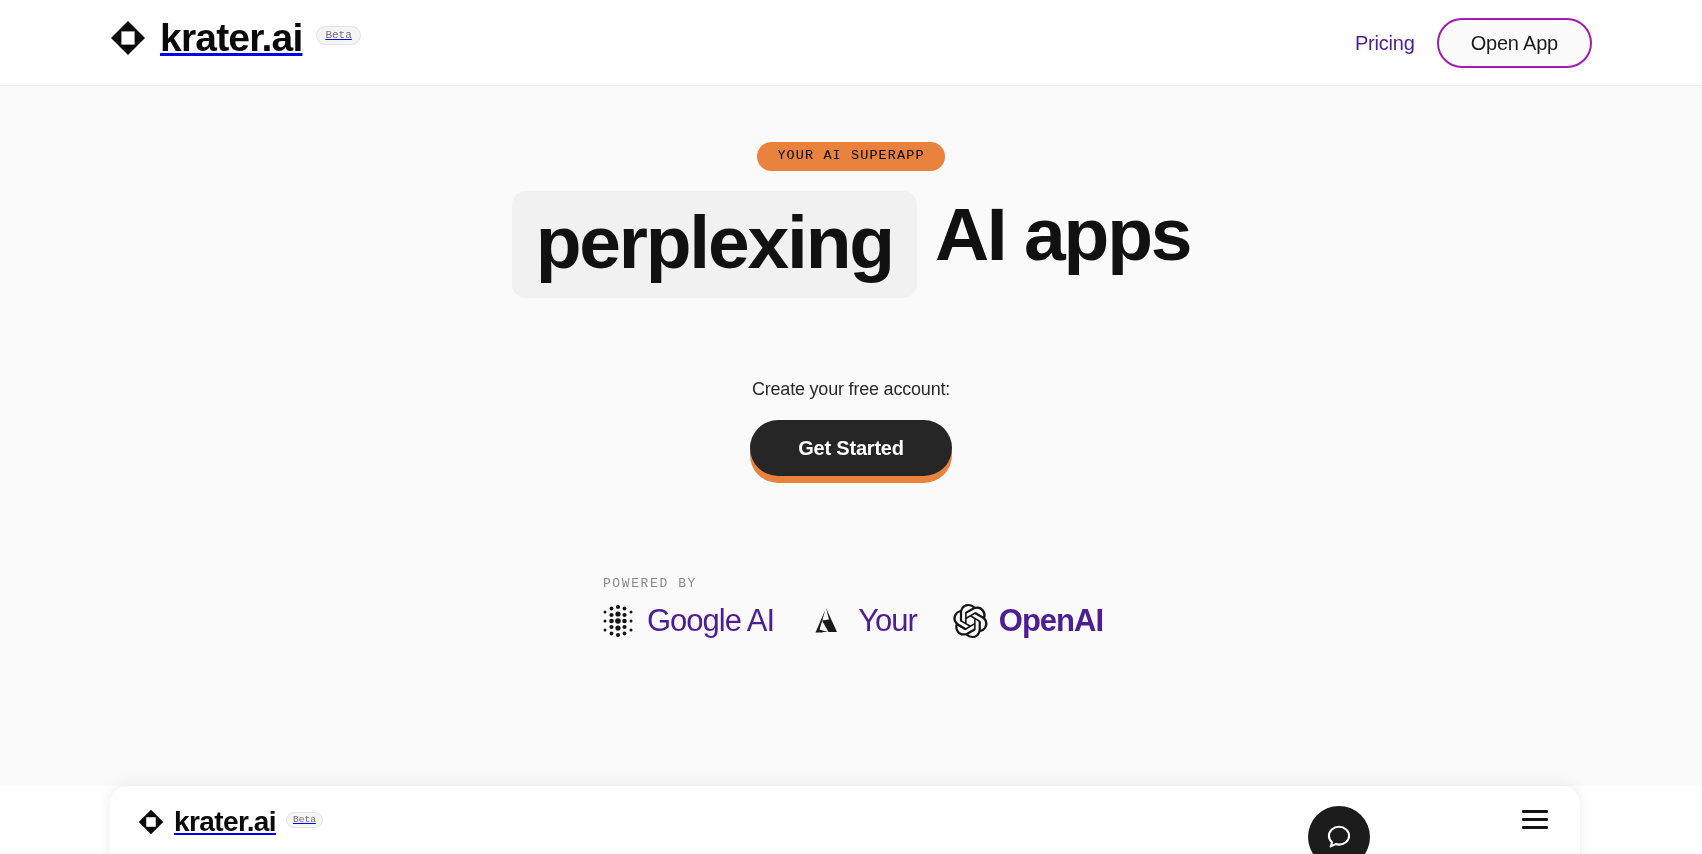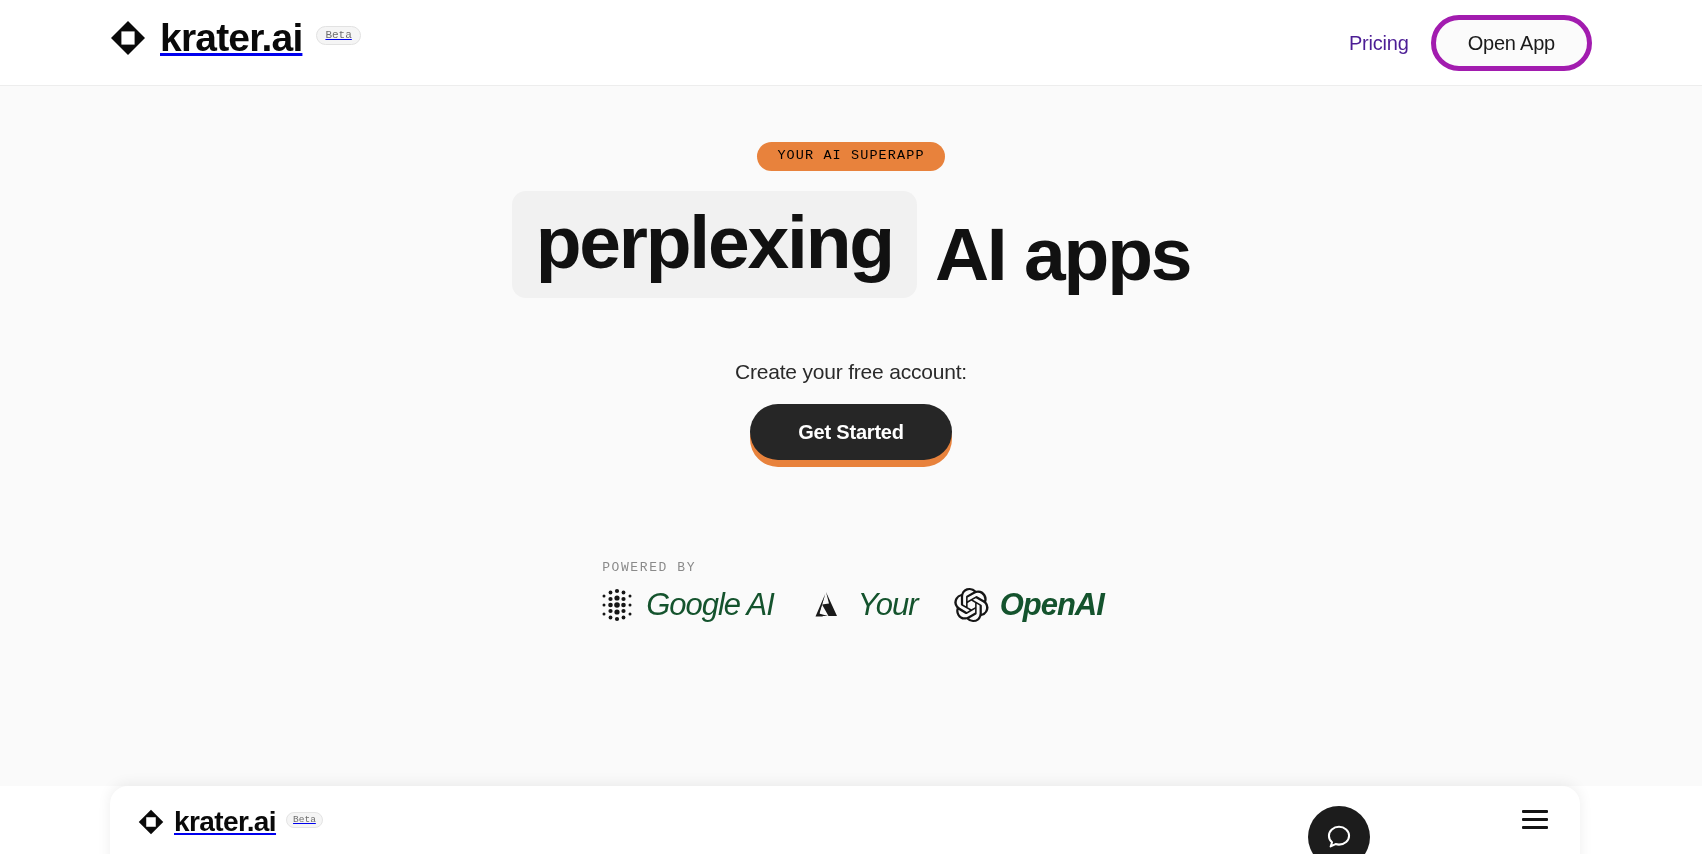--- a/index.html
+++ b/index.html
@@ -33,21 +33,21 @@
     background:#f5f5f5; border:1px solid #e2e2e2;
     border-radius:999px; padding:3px 8px 3px 8px; line-height:1;
   }
   .nav-right { position:absolute; right:110px; top:0; height:86px; display:flex; align-items:center; gap:22px; }
   .nav-link {
     font-size:20px; color:#4c1d95; text-decoration:none;
     letter-spacing:-0.2px;
   }
   .open-app-btn {
     font-size:20px; color:#1b1b1b;
-    background:#fbfbfb; border:5px solid #a21caf;
+    background:#fbfbfb; border:2px solid #a21caf;
     border-radius:999px; padding:13px 32px; cursor:pointer;
     letter-spacing:-0.2px; line-height:1;
   }
 
   
   .hero {
     position:absolute; left:0; top:86px; width:1702px; height:700px;
     background:#fafafa;
     display:flex; flex-direction:column; align-items:center;
   }
@@ -57,30 +57,30 @@
     font-family:"Liberation Mono", monospace;
     font-size:13.5px; letter-spacing:1.1px;
     border-radius:999px; padding:7px 20px 7px 20px; line-height:1.1;
   }
   .headline {
     margin-top:14px; text-align:center;
     font-size:75px; font-weight:700; color:#111111;
     letter-spacing:-2.2px; line-height:1.16;
   }
   .headline .line2 {
-    display:flex; align-items:flex-end; justify-content:center; gap:0px; margin-top:6px;
+    display:flex; align-items:flex-start; justify-content:center; gap:0px; margin-top:6px;
   }
   .hl-chip {
     background:#f1f1f1; border-radius:14px;
     padding:14px 24px 18px 24px; display:inline-block; line-height:1;
   }
   .hl-rest { padding-left:18px; }
 
   .cta-label {
-    margin-top:62px; font-size:21px; color:#2a2a2a; letter-spacing:-0.2px;
+    margin-top:81px; font-size:18px; color:#2a2a2a; letter-spacing:-0.2px;
   }
   .cta-wrap { position:relative; margin-top:20px; }
   .cta-shadow {
     position:absolute; left:0; top:7px; width:100%; height:100%;
     background:#e8823c; border-radius:999px;
   }
   .cta-btn {
     position:relative; display:block;
     background:#262626; color:#ffffff; border:none;
     border-radius:999px; padding:17px 48px;
@@ -90,21 +90,21 @@
   }
 
   .powered { margin-top:100px; display:flex; flex-direction:column; align-items:flex-start; }
   .powered-label {
     font-family:"Liberation Mono", monospace;
     font-size:13px; color:#8a8a8a; letter-spacing:1.6px;
     margin-left:4px;
   }
   .logo-row { display:flex; align-items:center; gap:34px; margin-top:10px; }
   .logo-item { display:flex; align-items:center; gap:10px; }
-  .logo-word { font-size:31px; color:#14532d; letter-spacing:-1px; line-height:1;font-style:italic; }
+  .logo-word { font-size:31px; color:#4c1d95; letter-spacing:-1px; line-height:1; }
   .logo-word .thin { font-weight:400; }
   .logo-word.bold { font-weight:700; }
 
   
   .bottom-panel {
     position:absolute; left:110px; top:786px; width:1470px; height:90px;
     background:#ffffff;
     border-radius:18px 18px 0 0;
     box-shadow:0 -2px 14px rgba(0,0,0,0.07);
   }

